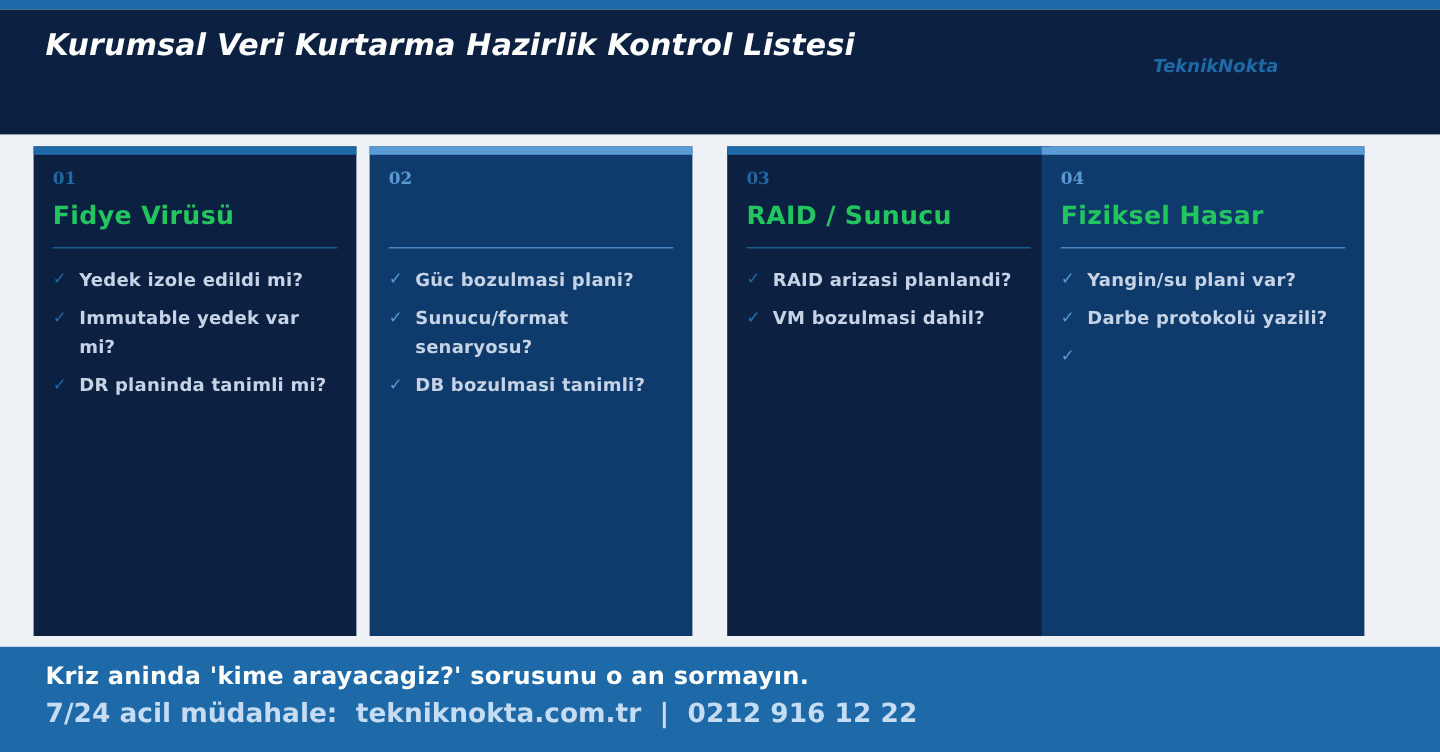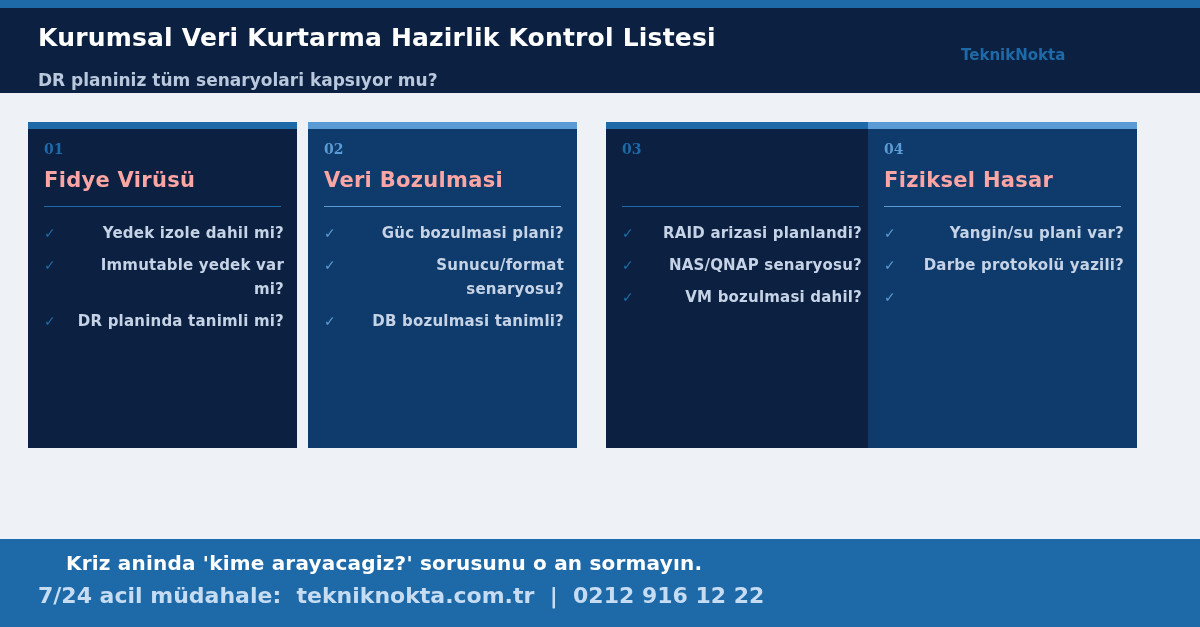--- a/index.html
+++ b/index.html
@@ -6,61 +6,61 @@
     html, body {
       width: 1200px; height: 627px; overflow: hidden;
       background: #eef1f6;
       font-family: "DejaVu Sans", sans-serif;
     }
     .topbar {
       position: absolute; left: 0; top: 0; width: 1200px; height: 8px;
       background: #1e6aa8;
     }
     .header {
-      position: absolute; left: 0; top: 8px; width: 1200px; height: 85px;
+      position: absolute; left: 0; top: 8px; width: 1200px; height: 104px;
       background: #0c2141;
+      font-style: italic;
     }
     .title {
       position: absolute; left: 38px; top: 15px;
       font-size: 25px; font-weight: bold; color: #ffffff;
       letter-spacing: 0.2px; white-space: nowrap;
     }
     .subtitle {
       position: absolute; left: 38px; top: 62px;
       font-size: 17px; font-weight: bold; color: #b9c8dc;
       white-space: nowrap;
     }
     .brand {
       position: absolute; left: 961px; top: 38px;
       font-size: 15px; font-weight: bold; color: #1e6aa8;
       white-space: nowrap;
     }
     .cards {
       position: absolute; left: 28px; top: 122px;
     }
     .card {
-      position: absolute; top: 0; width: 269px; height: 326px;
+      position: absolute; top: 0; width: 269px; height: 408px;
       border-top: 7px solid #1e6aa8;
       background: #0c2141;
-      text-align: right;
     }
     .card.alt {
       background: #0e3b6b;
       border-top-color: #5b9bd5;
       padding-left: 42px;
     }
     .card .num {
       position: absolute; left: 16px; top: 12px;
       font-family: "DejaVu Serif", serif; font-weight: bold;
       font-size: 14px; color: #1e6aa8;
     }
     .card.alt .num { color: #5b9bd5; }
     .card .ctitle {
       position: absolute; left: 16px; top: 39px;
-      font-size: 21px; font-weight: bold; color: #fca5a5;
+      font-size: 21px; font-weight: bold; color: #22c55e;
       white-space: nowrap; letter-spacing: 0.3px;
     }
     .card .divider {
       position: absolute; left: 16px; top: 77px; width: 237px; height: 1px;
       background: #1e6aa8;
     }
     .card.alt .divider { background: #5b9bd5; }
     .card ul {
       position: absolute; left: 16px; top: 92px; width: 240px;
       list-style: none;
@@ -76,68 +76,67 @@
       font-size: 14px; font-weight: normal; color: #1e6aa8;
     }
     .card.alt li .check { color: #5b9bd5; }
     .footer {
       position: absolute; left: 0; top: 539px; width: 1200px; height: 88px;
       background: #1e6aa8;
     }
     .footer .tagline {
       position: absolute; left: 38px; top: 12px;
       font-size: 20px; font-weight: bold; color: #ffffff;
-      white-space: nowrap; letter-spacing: 0.2px; margin-left: 28px;
+      white-space: nowrap; letter-spacing: 0.2px;
     }
     .footer .contact {
       position: absolute; left: 38px; top: 44px;
       font-size: 22px; font-weight: bold; color: #c6dcf2;
       white-space: pre;
     }
   </style>
 </head>
 <body>
 
 <div class="topbar"></div>
 
 <header class="header">
   <h1 class="title">Kurumsal Veri Kurtarma Hazirlik Kontrol Listesi</h1>
-  <div class="subtitle">DR planiniz tüm senaryolari kapsıyor mu?</div>
   <div class="brand">TeknikNokta</div>
 </header>
 
 <section class="cards">
   <div class="card" style="left:0px;">
     <div class="num">01</div>
     <div class="ctitle">Fidye Virüsü</div>
     <div class="divider"></div>
     <ul>
-      <li><span class="check">✓</span><span>Yedek izole dahil mi?</span></li>
+      <li><span class="check">✓</span><span>Yedek izole edildi mi?</span></li>
       <li><span class="check">✓</span><span>Immutable yedek var mi?</span></li>
       <li><span class="check">✓</span><span>DR planinda tanimli mi?</span></li>
     </ul>
   </div>
 
   <div class="card alt" style="left:280px;">
     <div class="num">02</div>
-    <div class="ctitle">Veri Bozulmasi</div>
     <div class="divider"></div>
     <ul>
       <li><span class="check">✓</span><span>Güc bozulmasi plani?</span></li>
       <li><span class="check">✓</span><span>Sunucu/format senaryosu?</span></li>
       <li><span class="check">✓</span><span>DB bozulmasi tanimli?</span></li>
     </ul>
   </div>
 
   <div class="card" style="left:578px;">
     <div class="num">03</div>
+    <div class="ctitle">RAID / Sunucu</div>
     <div class="divider"></div>
     <ul>
       <li><span class="check">✓</span><span>RAID arizasi planlandi?</span></li>
-      <li><span class="check">✓</span><span>NAS/QNAP senaryosu?</span></li>
+      <li><span class="check">✓</span></li>
       <li><span class="check">✓</span><span>VM bozulmasi dahil?</span></li>
     </ul>
   </div>
 
   <div class="card alt" style="left:840px;">
     <div class="num">04</div>
     <div class="ctitle">Fiziksel Hasar</div>
     <div class="divider"></div>
     <ul>
       <li><span class="check">✓</span><span>Yangin/su plani var?</span></li>

